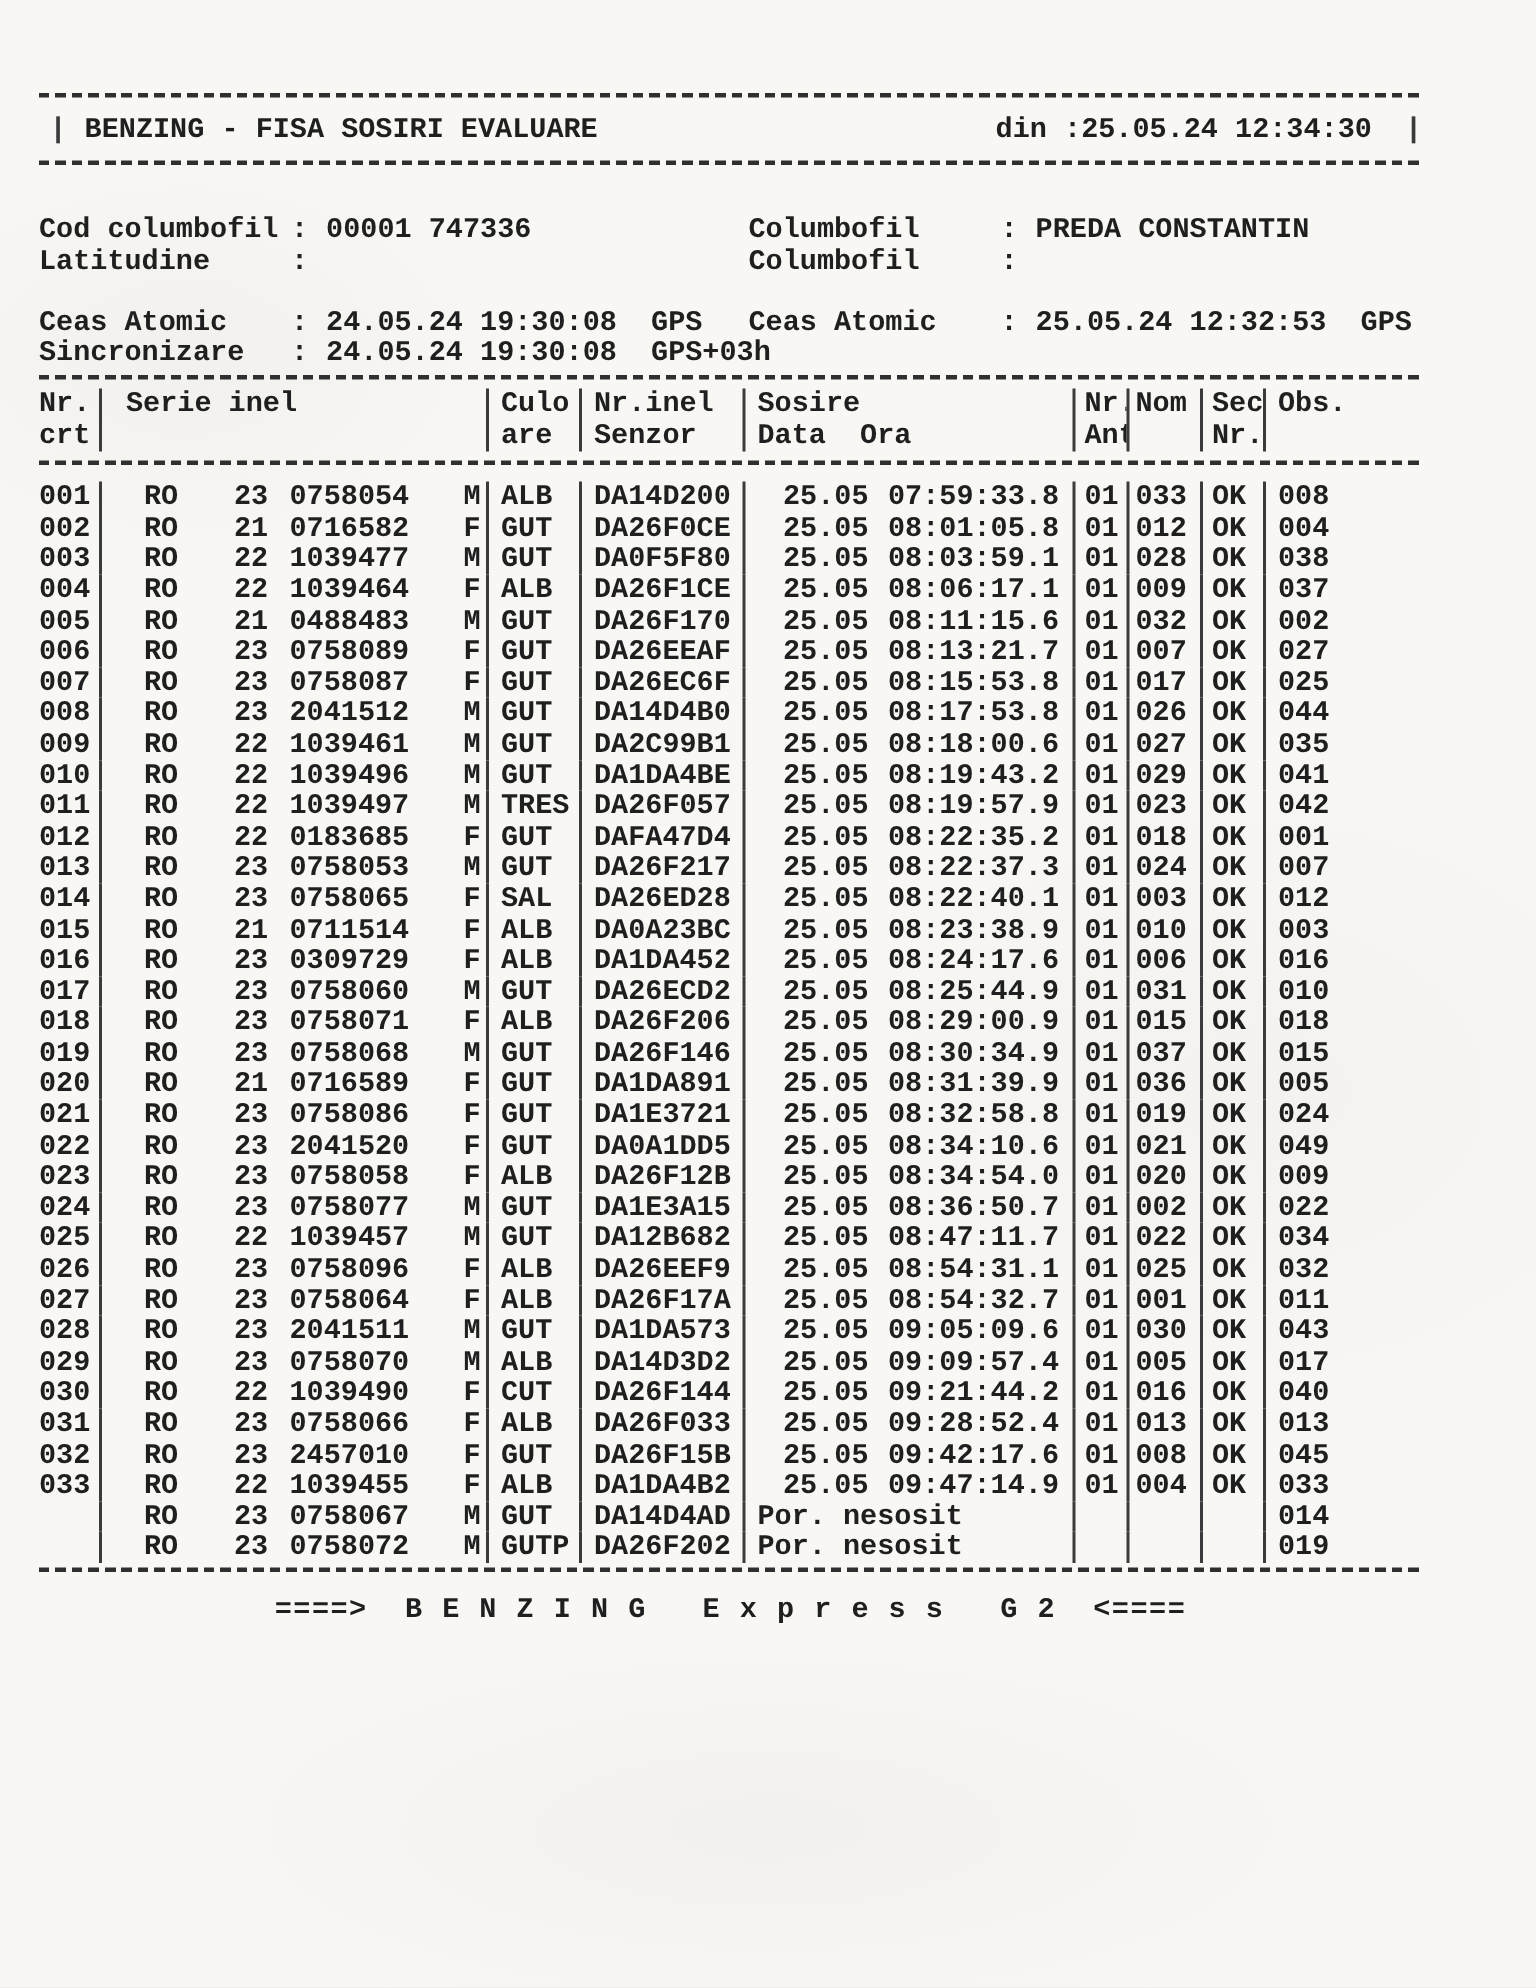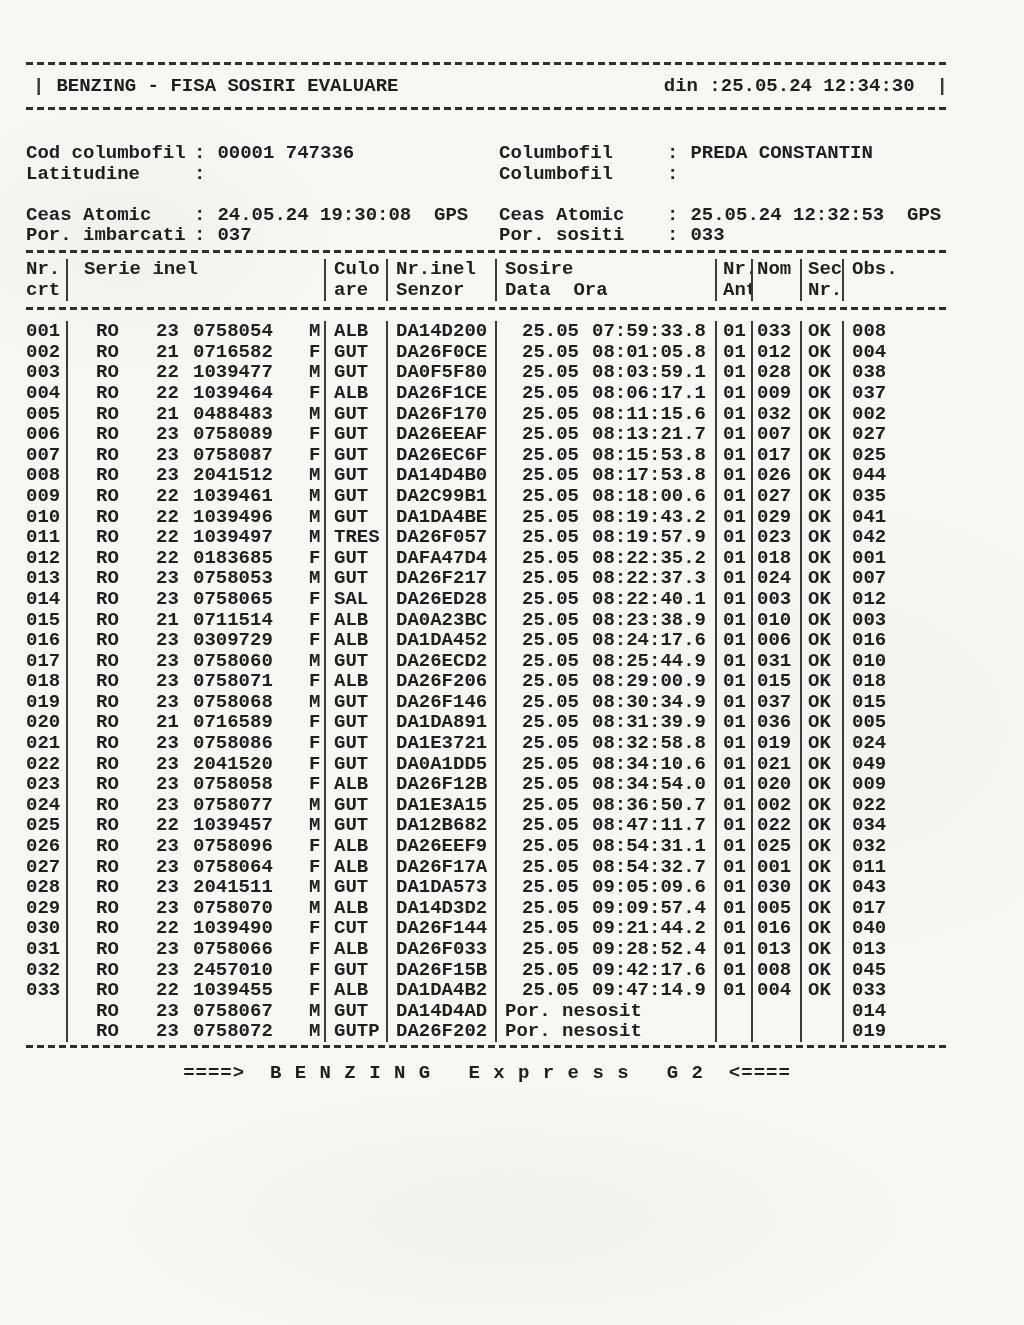--- a/index.html
+++ b/index.html
@@ -98,22 +98,21 @@
             <div class="kv left"><span class="lbl">Latitudine</span><span class="colch">:</span><span class="val"></span></div>
             <div class="kv right"><span class="lbl">Columbofil</span><span class="colch">:</span><span class="val"></span></div>
           </div>
         </div>
       <div class="info-group">
           <div class="info-row">
             <div class="kv left"><span class="lbl">Ceas Atomic</span><span class="colch">:</span><span class="val">24.05.24 19:30:08  GPS</span></div>
             <div class="kv right"><span class="lbl">Ceas Atomic</span><span class="colch">:</span><span class="val">25.05.24 12:32:53  GPS</span></div>
           </div>
           <div class="info-row">
-            <div class="kv left"><span class="lbl">Por. imbarcati</span><span class="colch">:</span><span class="val">037</span></div>
-            <div class="kv right"><span class="lbl">Por. sositi</span><span class="colch">:</span><span class="val">033</span></div>
+            <div class="kv left"><span class="lbl">Sincronizare</span><span class="colch">:</span><span class="val">24.05.24 19:30:08  GPS+03h</span></div>
           </div>
         </div>
     </div>
 
     <div class="table">
       <div class="dash"></div>
       <div class="thead">
         <div class="hrow">
             <div class="cell p0"><span>Nr.</span></div>
             <div class="cell p16"><span>Serie inel</span></div>

